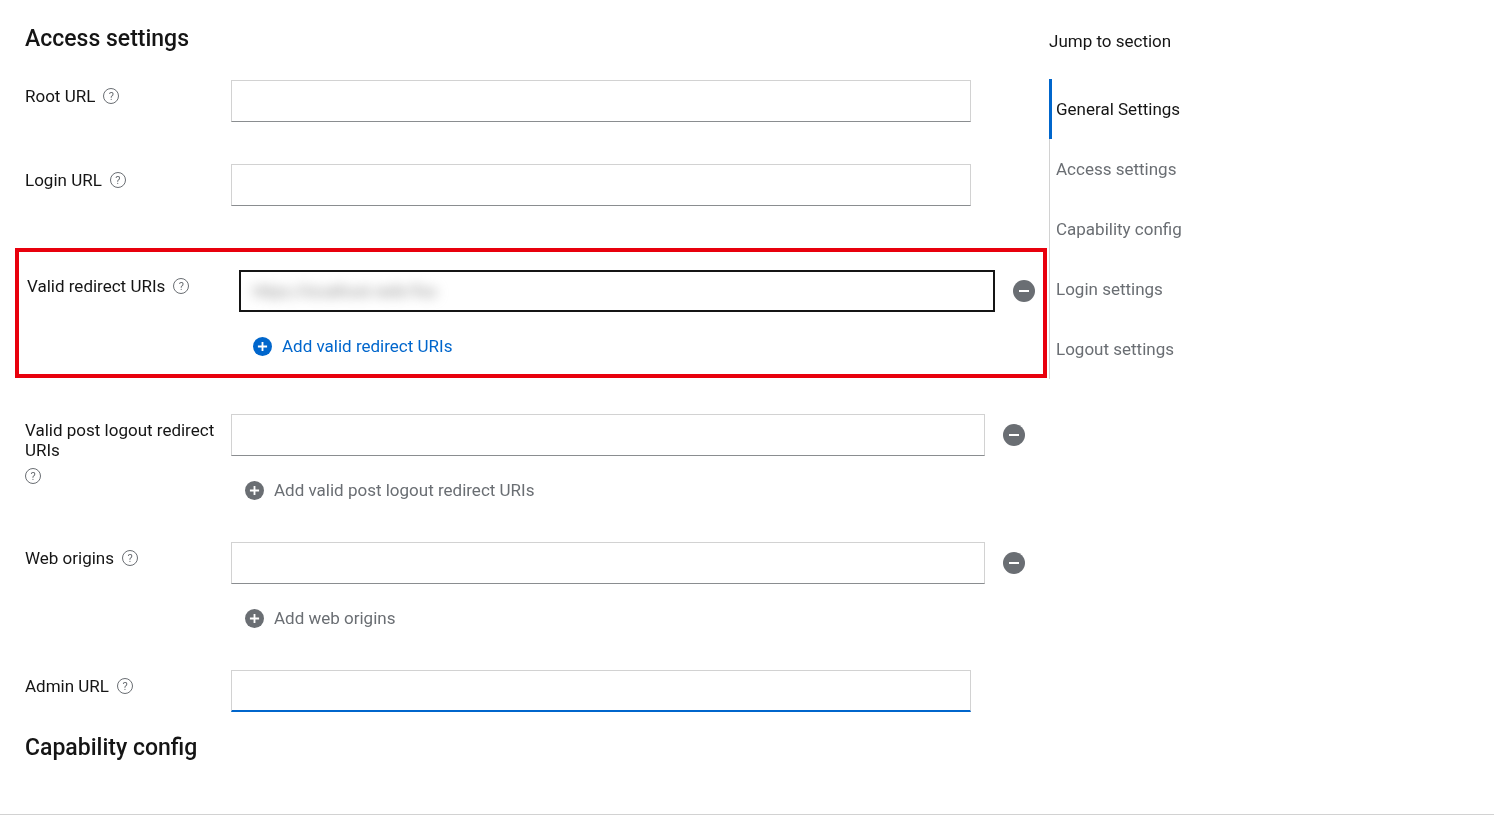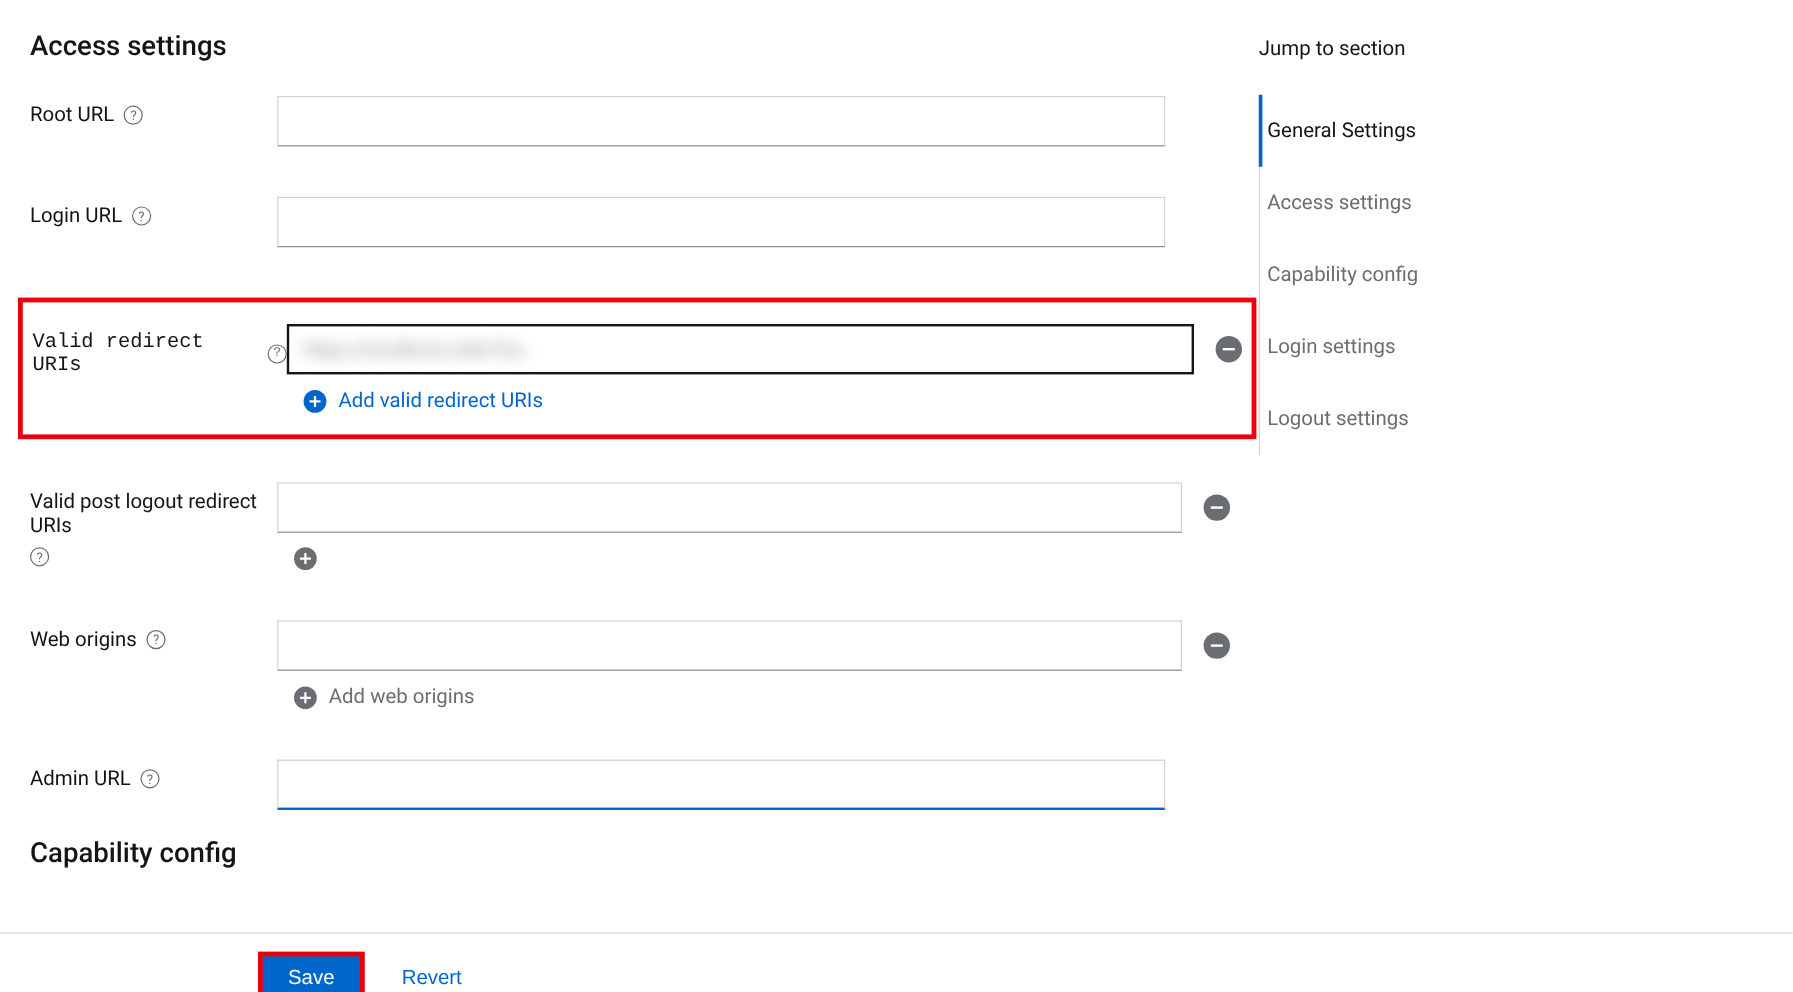--- a/index.html
+++ b/index.html
@@ -122,21 +122,21 @@
       cursor: pointer;
       flex-shrink: 0;
     }
     .remove-btn svg { width: 12px; height: 12px; }
 
     .add-line {
       display: flex;
       align-items: center;
       gap: 10px;
       margin-left: 14px;
-      margin-top: 0;
+      margin-top: 12px;
       cursor: pointer;
     }
     .add-line.primary { color: #06c; }
     .add-line.muted { color: #6a6e73; }
     .plus-badge {
       width: 19px; height: 19px;
       border-radius: 50%;
       display: flex;
       align-items: center;
       justify-content: center;
@@ -147,21 +147,21 @@
     .add-text { font-size: 17px; }
 
     .highlight-box {
       border: 4px solid #e8000d;
       padding: 18px 8px 6px 8px;
       margin-left: -10px;
       margin-right: -22px;
       margin-bottom: 36px;
     }
     .highlight-box .form-row { margin-bottom: 12px; }
-    .highlight-box .form-label { width: 212px; font-family: Liberation Mono, monospace; }
+    .highlight-box .form-label { width: 212px; }
 
     .admin-input {
       border-bottom: 2px solid #06c;
     }
 
     .footer-bar {
       border-top: 1px solid #d2d2d2;
       padding: 18px 0 18px 218px;
       display: flex;
       align-items: center;
@@ -268,20 +268,21 @@
                 <rect x="1" y="5" width="10" height="2" fill="#fff"></rect>
               </svg>
           </div>
         </div>
         <div class="add-line muted">
           <span class="plus-badge">
             <svg width="11" height="11" viewBox="0 0 12 12">
                 <path d="M5 1h2v10H5zM1 5h10v2H1z" fill="#fff"></path>
               </svg>
           </span>
+          <span class="add-text">Add valid post logout redirect URIs</span>
         </div>
       </div>
     </div>
 
     <div class="form-row">
       <div class="form-label">
         <span>Web origins</span>
         <span class="help-icon">?</span>
       </div>
       <div class="form-control-col">

